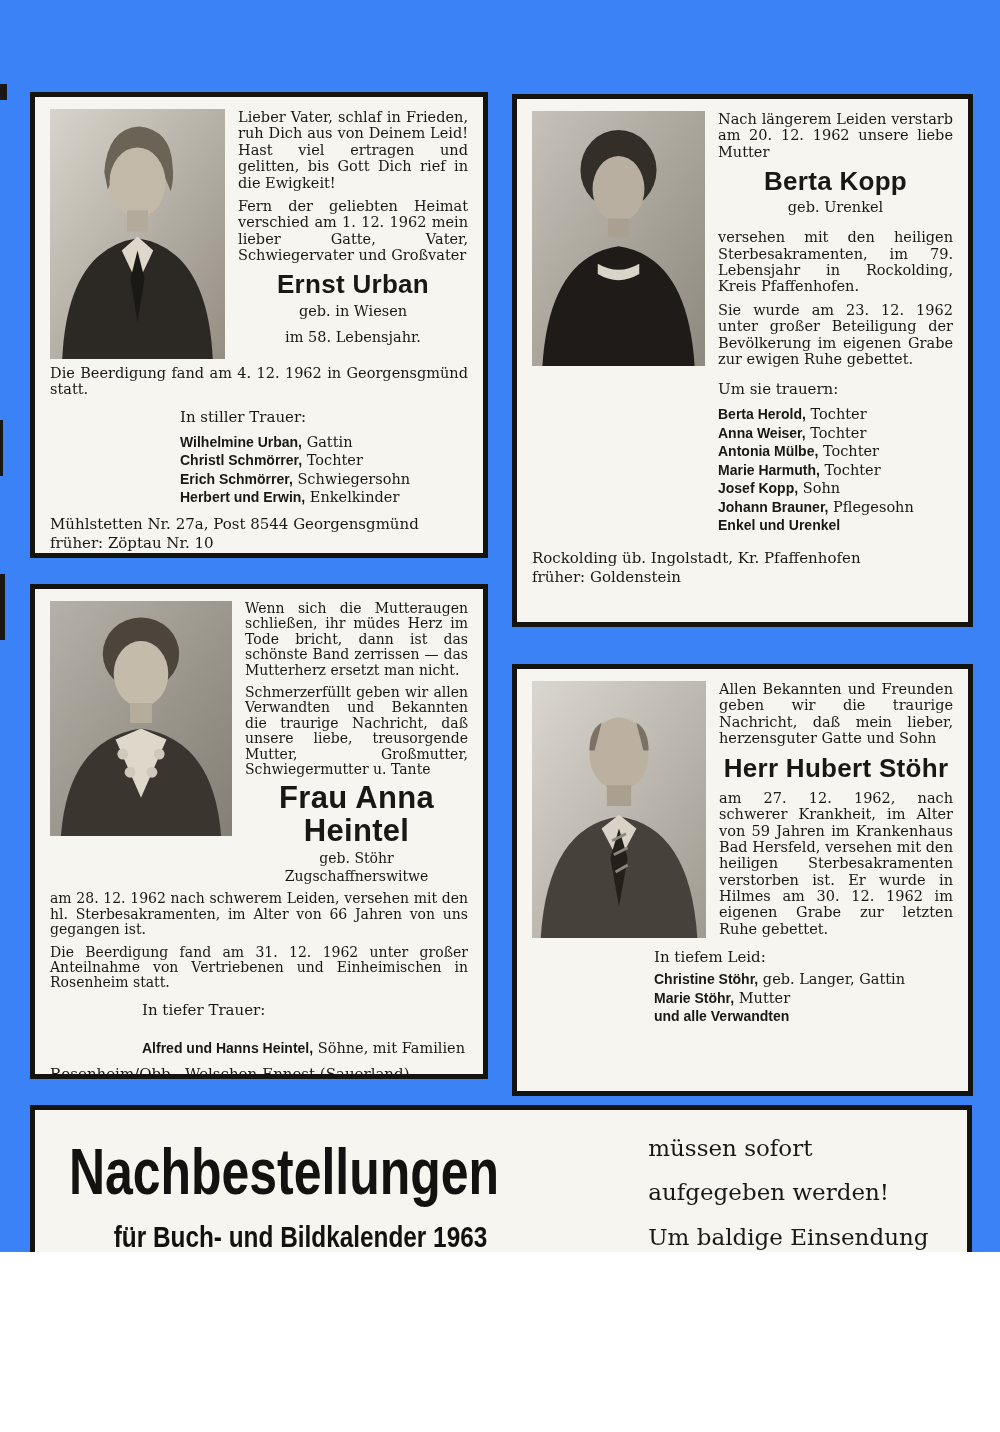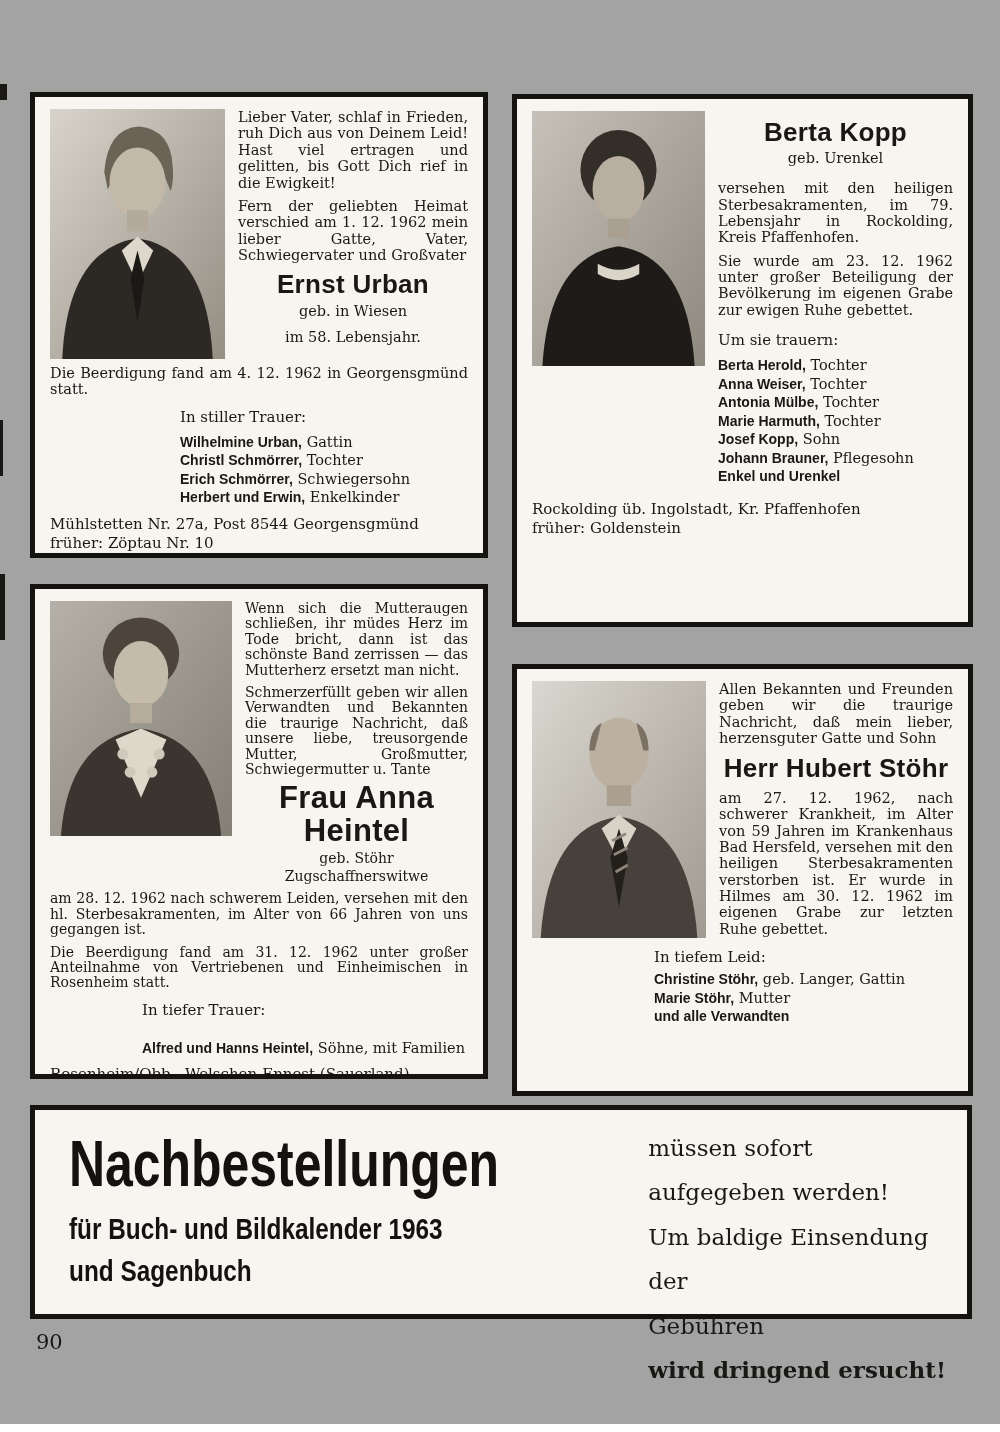--- a/index.html
+++ b/index.html
@@ -1,21 +1,21 @@
 <!DOCTYPE html>
 <html><head>
 <meta charset="utf-8">
 <style>
   * { box-sizing: border-box; }
   html, body { margin: 0; padding: 0; }
   .page {
     position: relative;
     width: 1000px;
-    height: 1424px;
-    background: #a3a3a3;
+    height: 1252px;
+    background: #3b82f6;
     font-family: "DejaVu Serif", serif;
     color: #1a1815;
     overflow: hidden;
   }
   .obit {
     position: absolute;
     border: 5px solid #151310;
     background: #f7f5ef;
     padding: 12px 15px 10px 15px;
     overflow: hidden;
@@ -68,21 +68,21 @@
 
   
   .adbox {
     position: absolute;
     left: 30px; top: 1105px;
     width: 942px; height: 214px;
     border: 5px solid #151310;
     background: #f7f5ef;
     display: flex;
   }
-  .ad-left { flex: 0 0 490px; padding: 22px 0 0 34px; }
+  .ad-left { flex: 0 0 490px; padding: 30px 0 0 34px; text-align: center; }
   .ad-title {
     font-family: "Liberation Sans", sans-serif;
     font-weight: 700;
     font-size: 64px;
     line-height: 1.0;
     white-space: nowrap;
     transform: scaleX(0.78);
     transform-origin: left center;
     color: #141210;
   }
@@ -177,20 +177,21 @@
           </defs>
           <rect width="100" height="147" fill="url(#bg2)"></rect>
           <ellipse cx="50" cy="34" rx="22" ry="23" fill="#332e28"></ellipse>
           <ellipse cx="50" cy="45" rx="15" ry="19" fill="#b9afa0"></ellipse>
           <rect x="44" y="62" width="12" height="11" fill="#aaa091"></rect>
           <path d="M6 147 Q10 84 50 78 Q90 84 94 147 Z" fill="#1e1b18"></path>
           <path d="M38 88 Q50 95 62 88 L62 94 Q50 101 38 94 Z" fill="#d9d4c8"></path>
         </svg>
       </div>
       <div class="obit-col">
+        <p class="par">Nach längerem Leiden verstarb am 20. 12. 1962 unsere liebe Mutter</p>
         <h2 class="name-heading">Berta Kopp</h2>
         <div class="centered">geb. Urenkel</div>
         <p class="par" style="margin-top:12px">versehen mit den heiligen Sterbesakramenten, im 79. Lebensjahr in Rockolding, Kreis Pfaffenhofen.</p>
         <p class="par">Sie wurde am 23. 12. 1962 unter großer Beteiligung der Bevölkerung im eigenen Grabe zur ewigen Ruhe gebettet.</p>
         <div class="mourning-label" style="margin-top:13px">Um sie trauern:</div>
         <div class="mourners">
           <div class="mourner-row"><span class="mourner-name">Berta Herold,</span> <span>Tochter</span></div>
           <div class="mourner-row"><span class="mourner-name">Anna Weiser,</span> <span>Tochter</span></div>
           <div class="mourner-row"><span class="mourner-name">Antonia Mülbe,</span> <span>Tochter</span></div>
           <div class="mourner-row"><span class="mourner-name">Marie Harmuth,</span> <span>Tochter</span></div>

